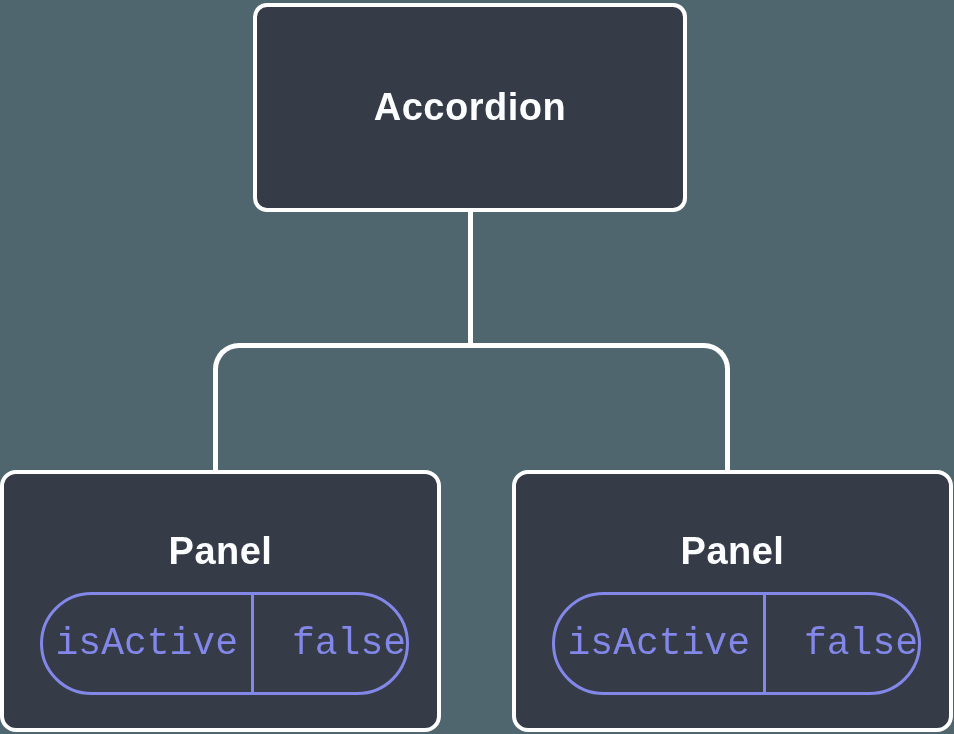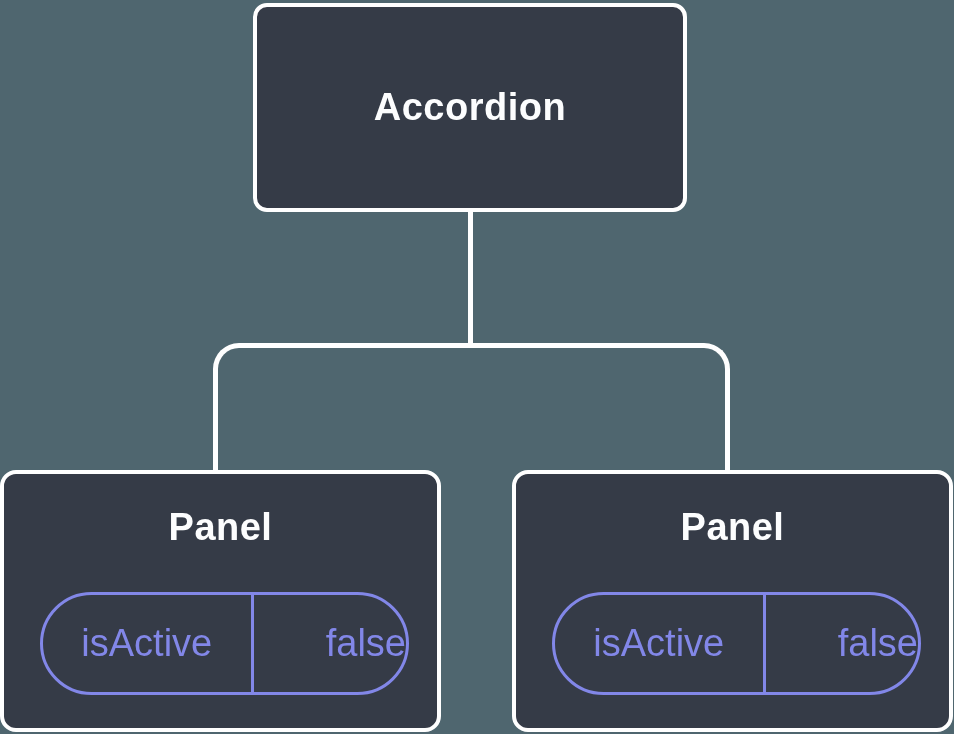--- a/index.html
+++ b/index.html
@@ -40,28 +40,28 @@
   
   .panel-node{
     position:absolute;top:470px;width:441px;height:262px;
     background:var(--node);
     border:4px solid var(--line);
     border-radius:16px;
     display:flex;flex-direction:column;align-items:center;
   }
   .panel-left{left:0px;}
   .panel-right{left:512px;}
-  .panel-node .node-title{margin-top:32px;}
+  .panel-node .node-title{margin-top:56px;}
 
   
   .state-pill{
     position:absolute;top:118px;left:36px;width:369px;height:103px;
     border:3px solid var(--accent);
     border-radius:52px;
-    display:flex;align-items:stretch;
+    display:flex;align-items:stretch;font-family:Liberation Mono, monospace;
   }
   .pill-key{
     flex:0 0 58%;
     display:flex;align-items:center;justify-content:center;
     border-right:3px solid var(--accent);
   }
   .pill-value{
     flex:1 1 auto;
     display:flex;align-items:center;justify-content:flex-end;
   }

